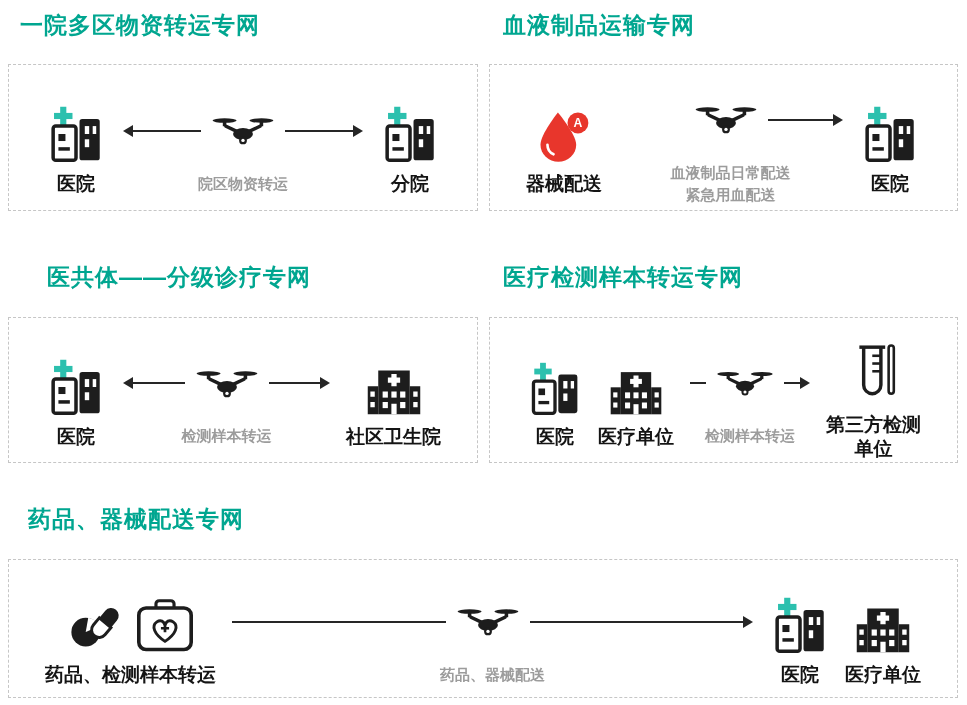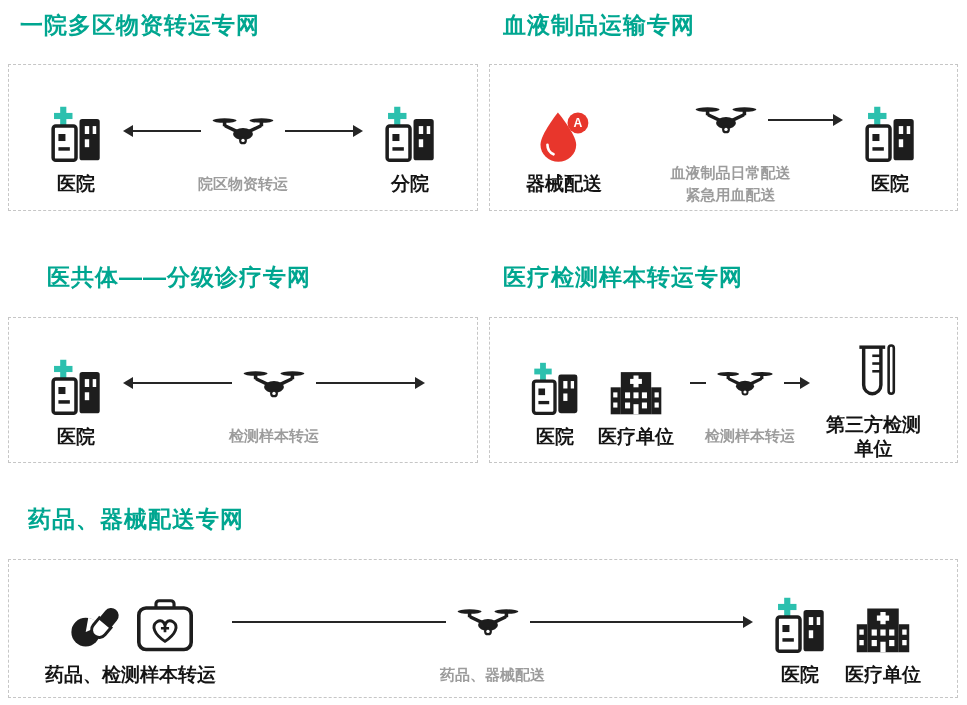--- a/index.html
+++ b/index.html
@@ -239,20 +239,28 @@
       <svg class="drone-svg" width="68" height="33">
           <use href="#sym-drone"></use>
         </svg>
       <span class="seg"></span>
       <span class="ah ah-right"></span>
     </div>
     <div class="note">
       <span>检测样本转运</span>
     </div>
   </div>
+  <div class="station">
+    <div class="icon-row">
+      <svg width="56" height="56">
+          <use href="#sym-building"></use>
+        </svg>
+    </div>
+    <div class="station-label">社区卫生院</div>
+  </div>
 </div>
 
 <div class="sec-title" id="title-p4">医疗检测样本转运专网</div>
 <div class="panel" id="panel-p4">
   <div class="group">
     <div class="station">
       <div class="icon-row">
         <svg width="58" height="55">
             <use href="#sym-hospital"></use>
           </svg>

